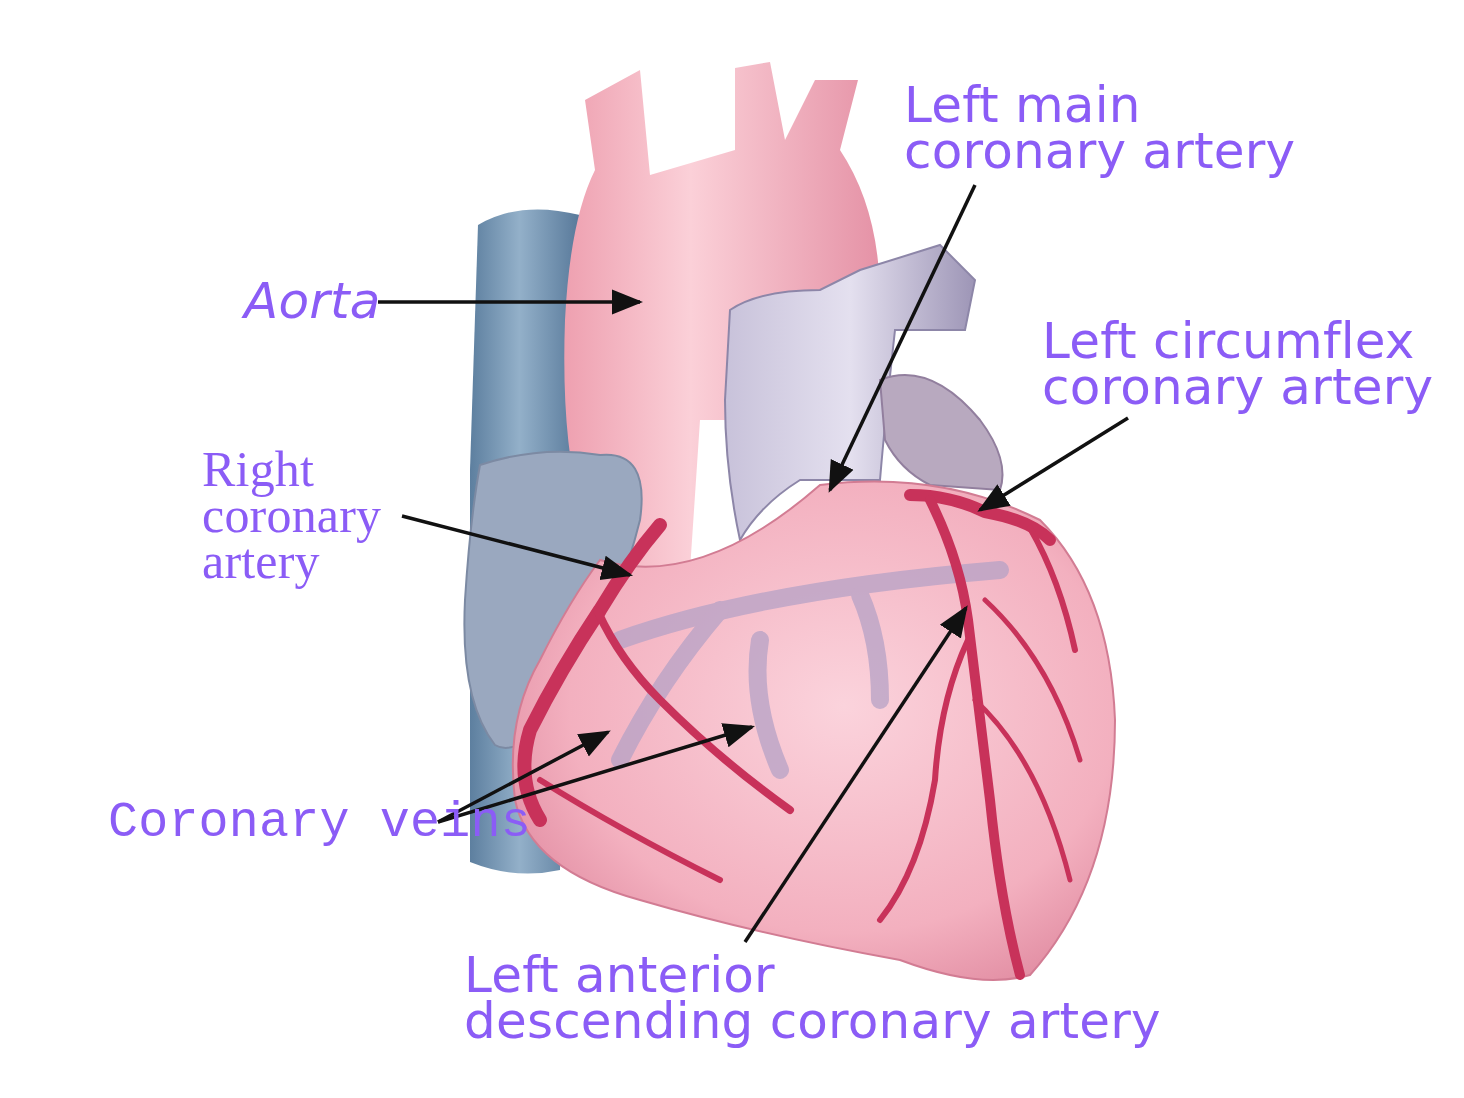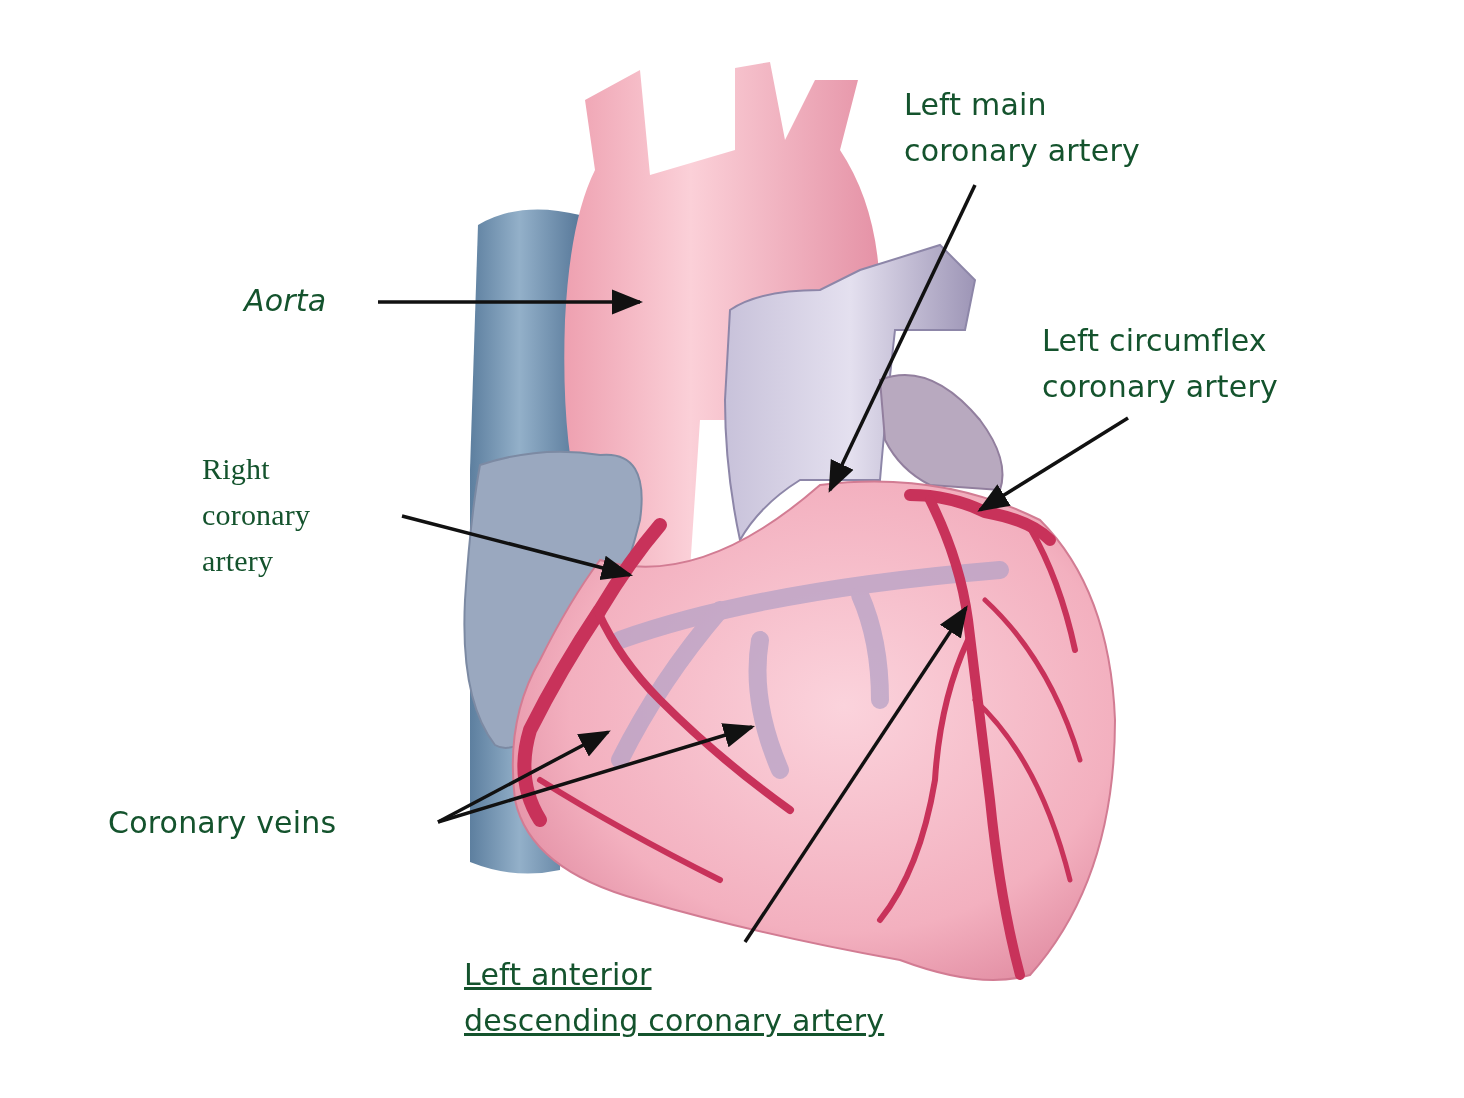--- a/index.html
+++ b/index.html
@@ -1,18 +1,18 @@
 <!DOCTYPE html>
 <html><head>
 <meta charset="utf-8">
 <style>
   html, body { margin:0; padding:0; background:#ffffff; }
   body { width:1464px; height:1098px; position:relative; overflow:hidden; font-family:"DejaVu Sans", sans-serif; }
   #diagram { position:absolute; left:0; top:0; width:1464px; height:1098px; }
-  .label { position:absolute; color:#14532d; font-family:"DejaVu Sans", sans-serif; font-size:30px; line-height:46px; white-space:pre; letter-spacing:0.2px; }
+  .label { position:absolute; color:#8b5cf6; font-family:"DejaVu Sans", sans-serif; font-size:50px; line-height:46px; white-space:pre; letter-spacing:0.2px; }
 </style>
 </head>
 <body>
 
 <svg id="diagram" viewBox="0 0 1464 1098" xmlns="http://www.w3.org/2000/svg">
   <defs>
     <radialGradient id="gHeart" cx="0.55" cy="0.45" r="0.65">
       <stop offset="0" stop-color="#fbd3dc"></stop>
       <stop offset="0.7" stop-color="#f3b0bf"></stop>
       <stop offset="1" stop-color="#e08aa0"></stop>
@@ -85,15 +85,15 @@
 </svg>
 
 <div class="label" style="left:904px; top:82px;">Left main
 coronary artery</div>
 <div class="label" style="left:244px; top:278px;font-style:italic;">Aorta</div>
 <div class="label" style="left:1042px; top:318px;">Left circumflex
 coronary artery</div>
 <div class="label" style="left:202px; top:446px;font-family:Liberation Serif, serif;">Right
 coronary
 artery</div>
-<div class="label" style="left:108px; top:800px;">Coronary veins</div>
-<div class="label" style="left:464px; top:952px;text-decoration:underline;">Left anterior
+<div class="label" style="left:108px; top:800px;font-family:Liberation Mono, monospace;">Coronary veins</div>
+<div class="label" style="left:464px; top:952px;">Left anterior
 descending coronary artery</div>
 
 </body></html>

